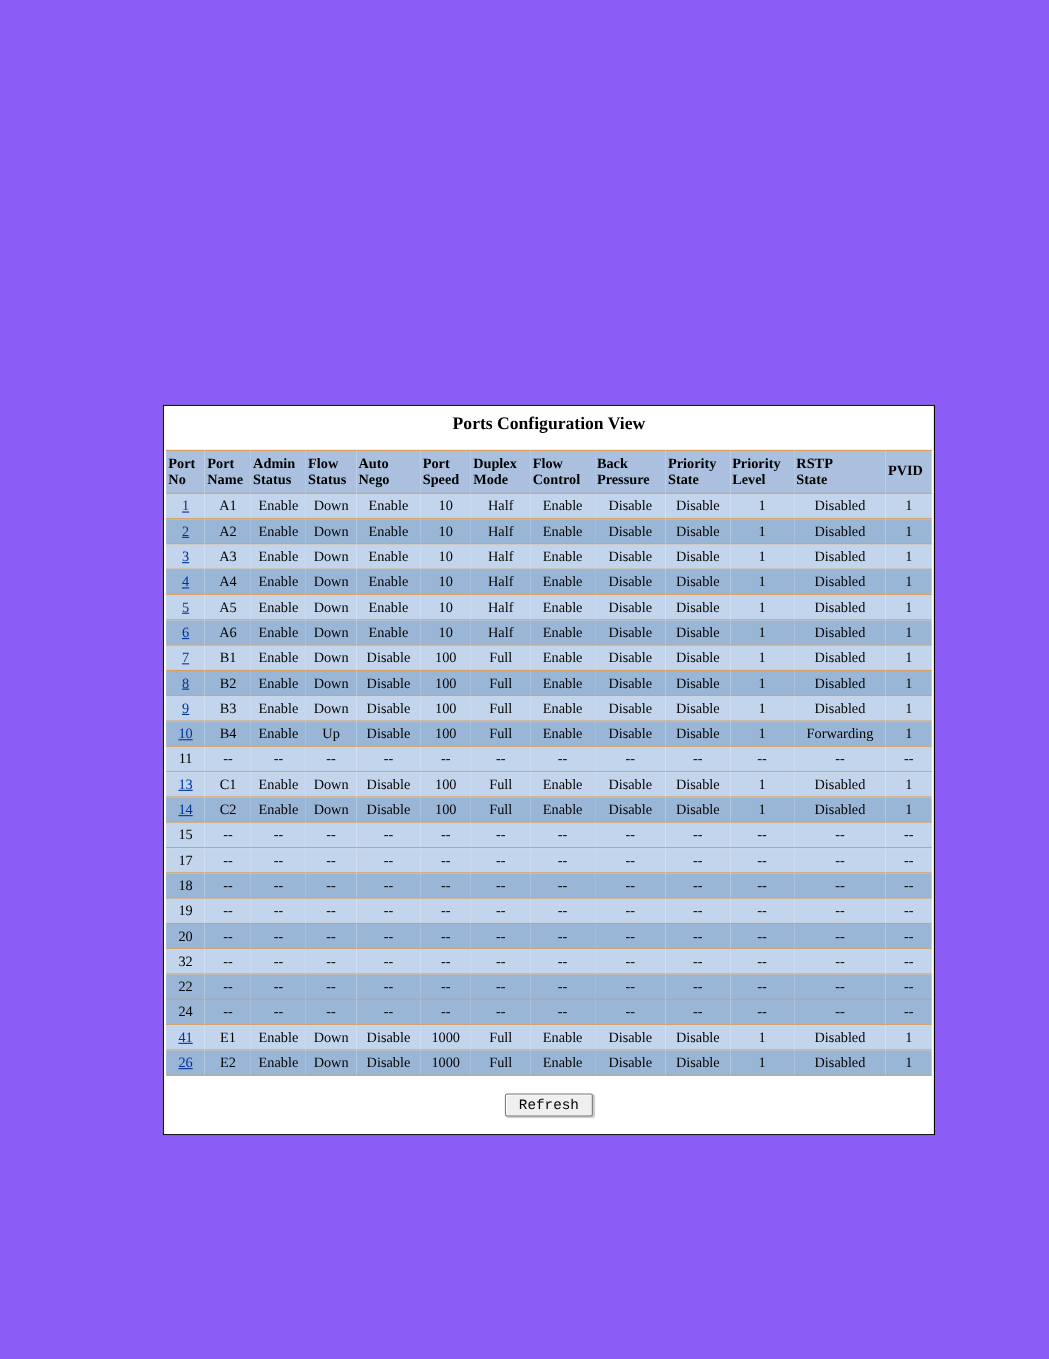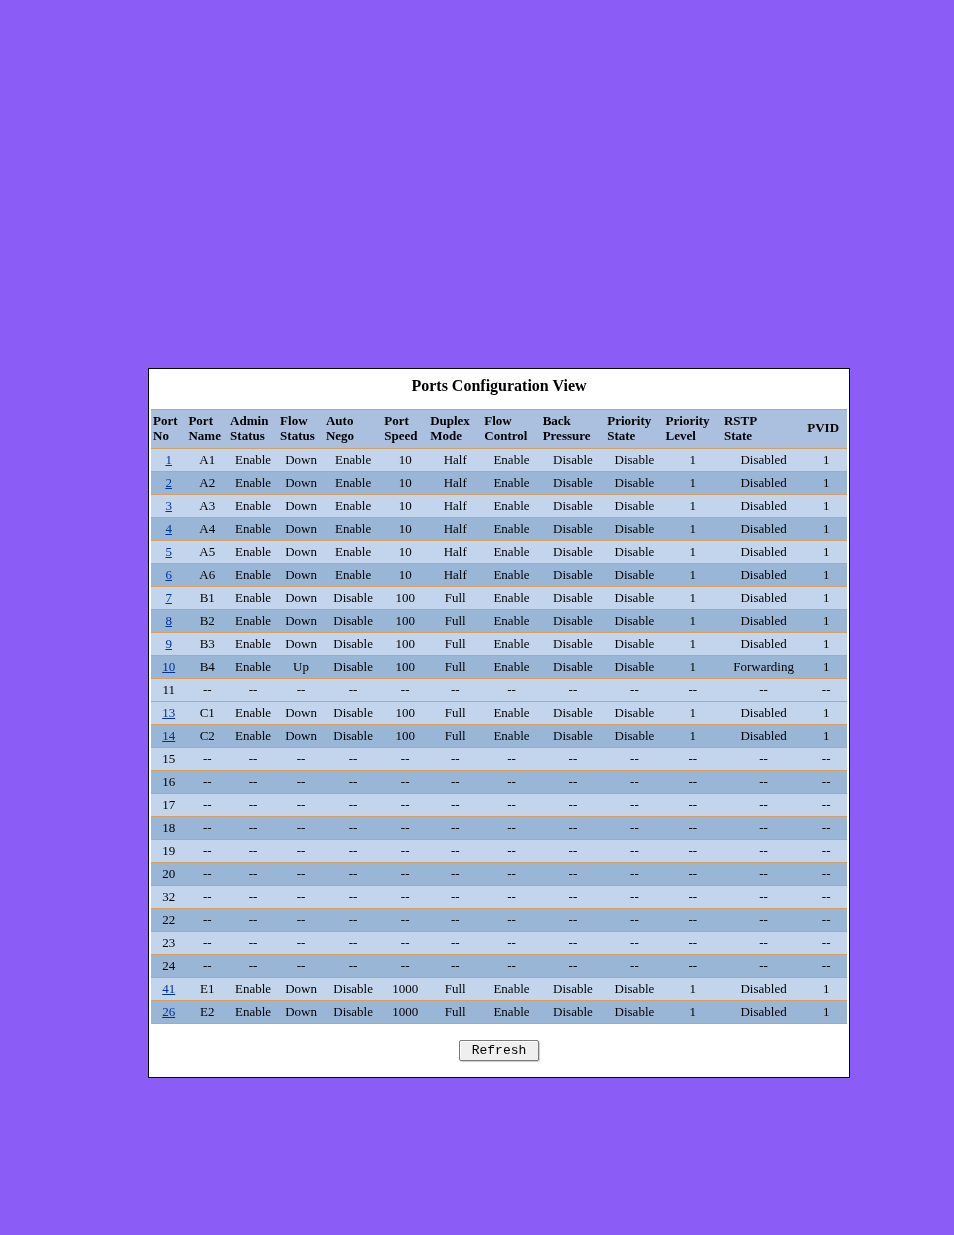--- a/index.html
+++ b/index.html
@@ -377,35 +377,20 @@
             <td>--</td>
             <td>--</td>
             <td>--</td>
             <td>--</td>
             <td>--</td>
             <td>--</td>
             <td>--</td>
             <td>--</td>
             <td>--</td>
           </tr>
-          <tr class="even">
-            <td>16</td>
-            <td>--</td>
-            <td>--</td>
-            <td>--</td>
-            <td>--</td>
-            <td>--</td>
-            <td>--</td>
-            <td>--</td>
-            <td>--</td>
-            <td>--</td>
-            <td>--</td>
-            <td>--</td>
-            <td>--</td>
-          </tr>
           <tr class="odd">
             <td>17</td>
             <td>--</td>
             <td>--</td>
             <td>--</td>
             <td>--</td>
             <td>--</td>
             <td>--</td>
             <td>--</td>
             <td>--</td>
@@ -469,35 +454,20 @@
             <td>--</td>
             <td>--</td>
             <td>--</td>
             <td>--</td>
             <td>--</td>
             <td>--</td>
             <td>--</td>
           </tr>
           <tr class="even">
             <td>22</td>
-            <td>--</td>
-            <td>--</td>
-            <td>--</td>
-            <td>--</td>
-            <td>--</td>
-            <td>--</td>
-            <td>--</td>
-            <td>--</td>
-            <td>--</td>
-            <td>--</td>
-            <td>--</td>
-            <td>--</td>
-          </tr>
-          <tr class="odd">
-            <td>23</td>
             <td>--</td>
             <td>--</td>
             <td>--</td>
             <td>--</td>
             <td>--</td>
             <td>--</td>
             <td>--</td>
             <td>--</td>
             <td>--</td>
             <td>--</td>

